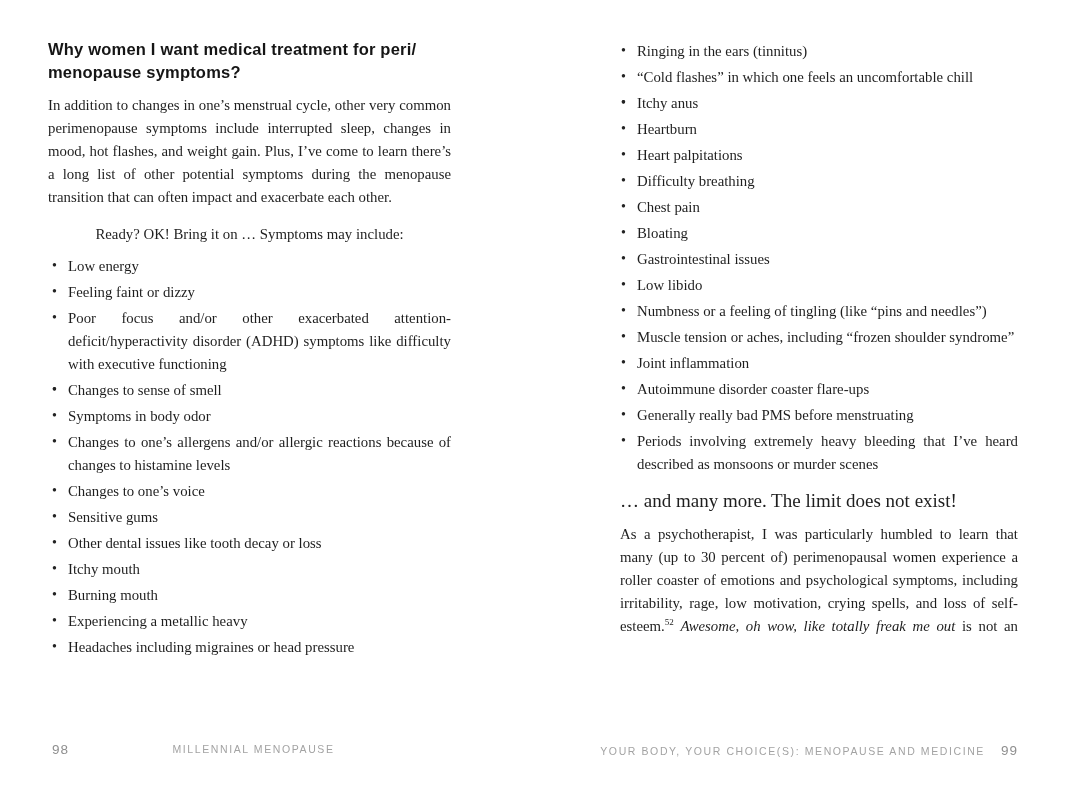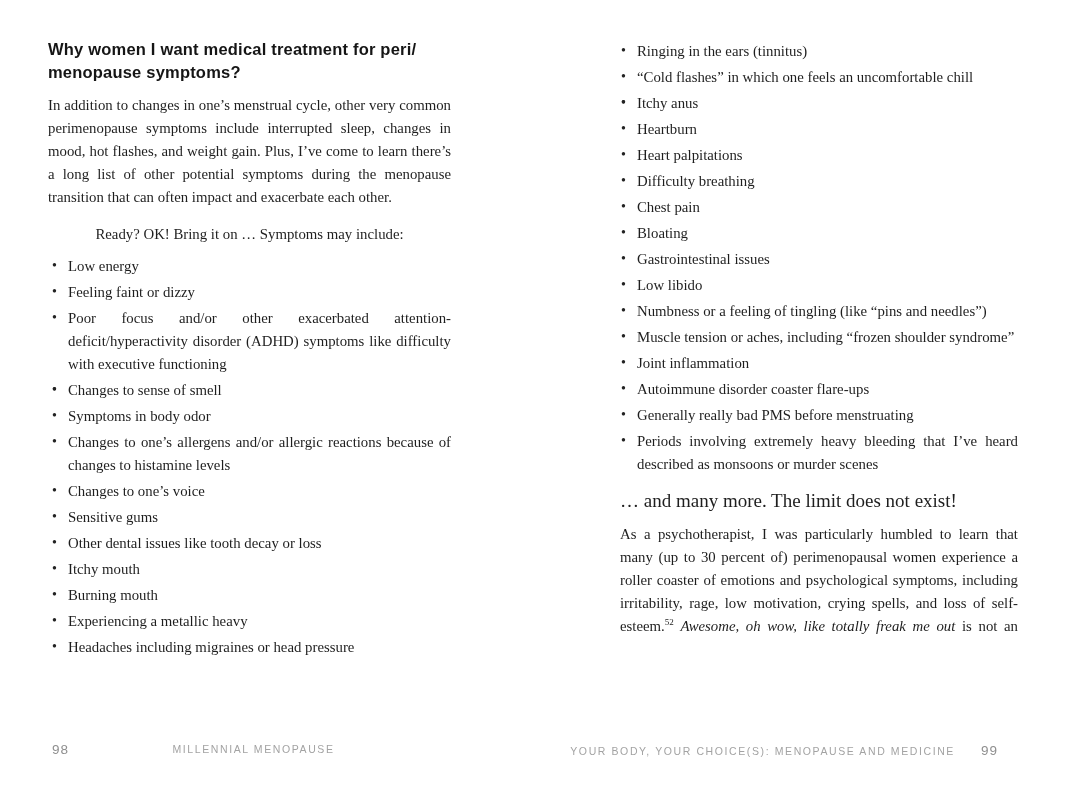--- a/index.html
+++ b/index.html
@@ -86,23 +86,23 @@
     font-family: "Liberation Sans", sans-serif;
     color: #9c9c9c;
   }
   .footer-left {
     left: 52px; width: 403px;
     display: flex; align-items: center;
   }
   .footer-left .pagenum { position: absolute; left: 0; }
   .footer-left .running { margin: 0 auto; }
   .footer-right {
-    left: 600px; width: 398px;
+    left: 620px; width: 398px;
     display: flex; justify-content: flex-end; align-items: baseline;
-    gap: 26px;
+    gap: 16px;
   }
   .pagenum {
     font-size: 13.5px;
     color: #8f8f8f;
     letter-spacing: 1px;
   }
   .running {
     font-size: 10.5px;
     letter-spacing: 1.6px;
     color: #a3a3a3;

